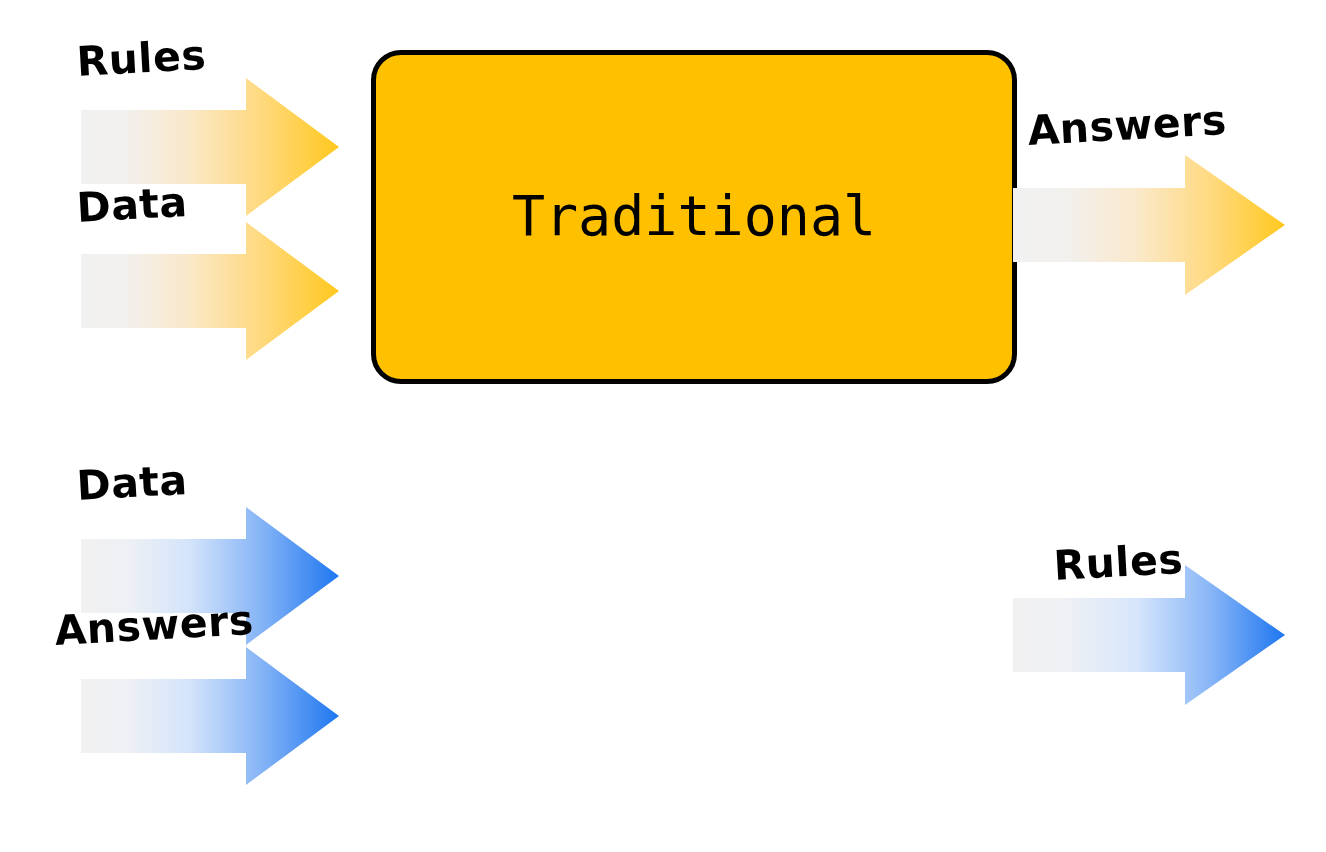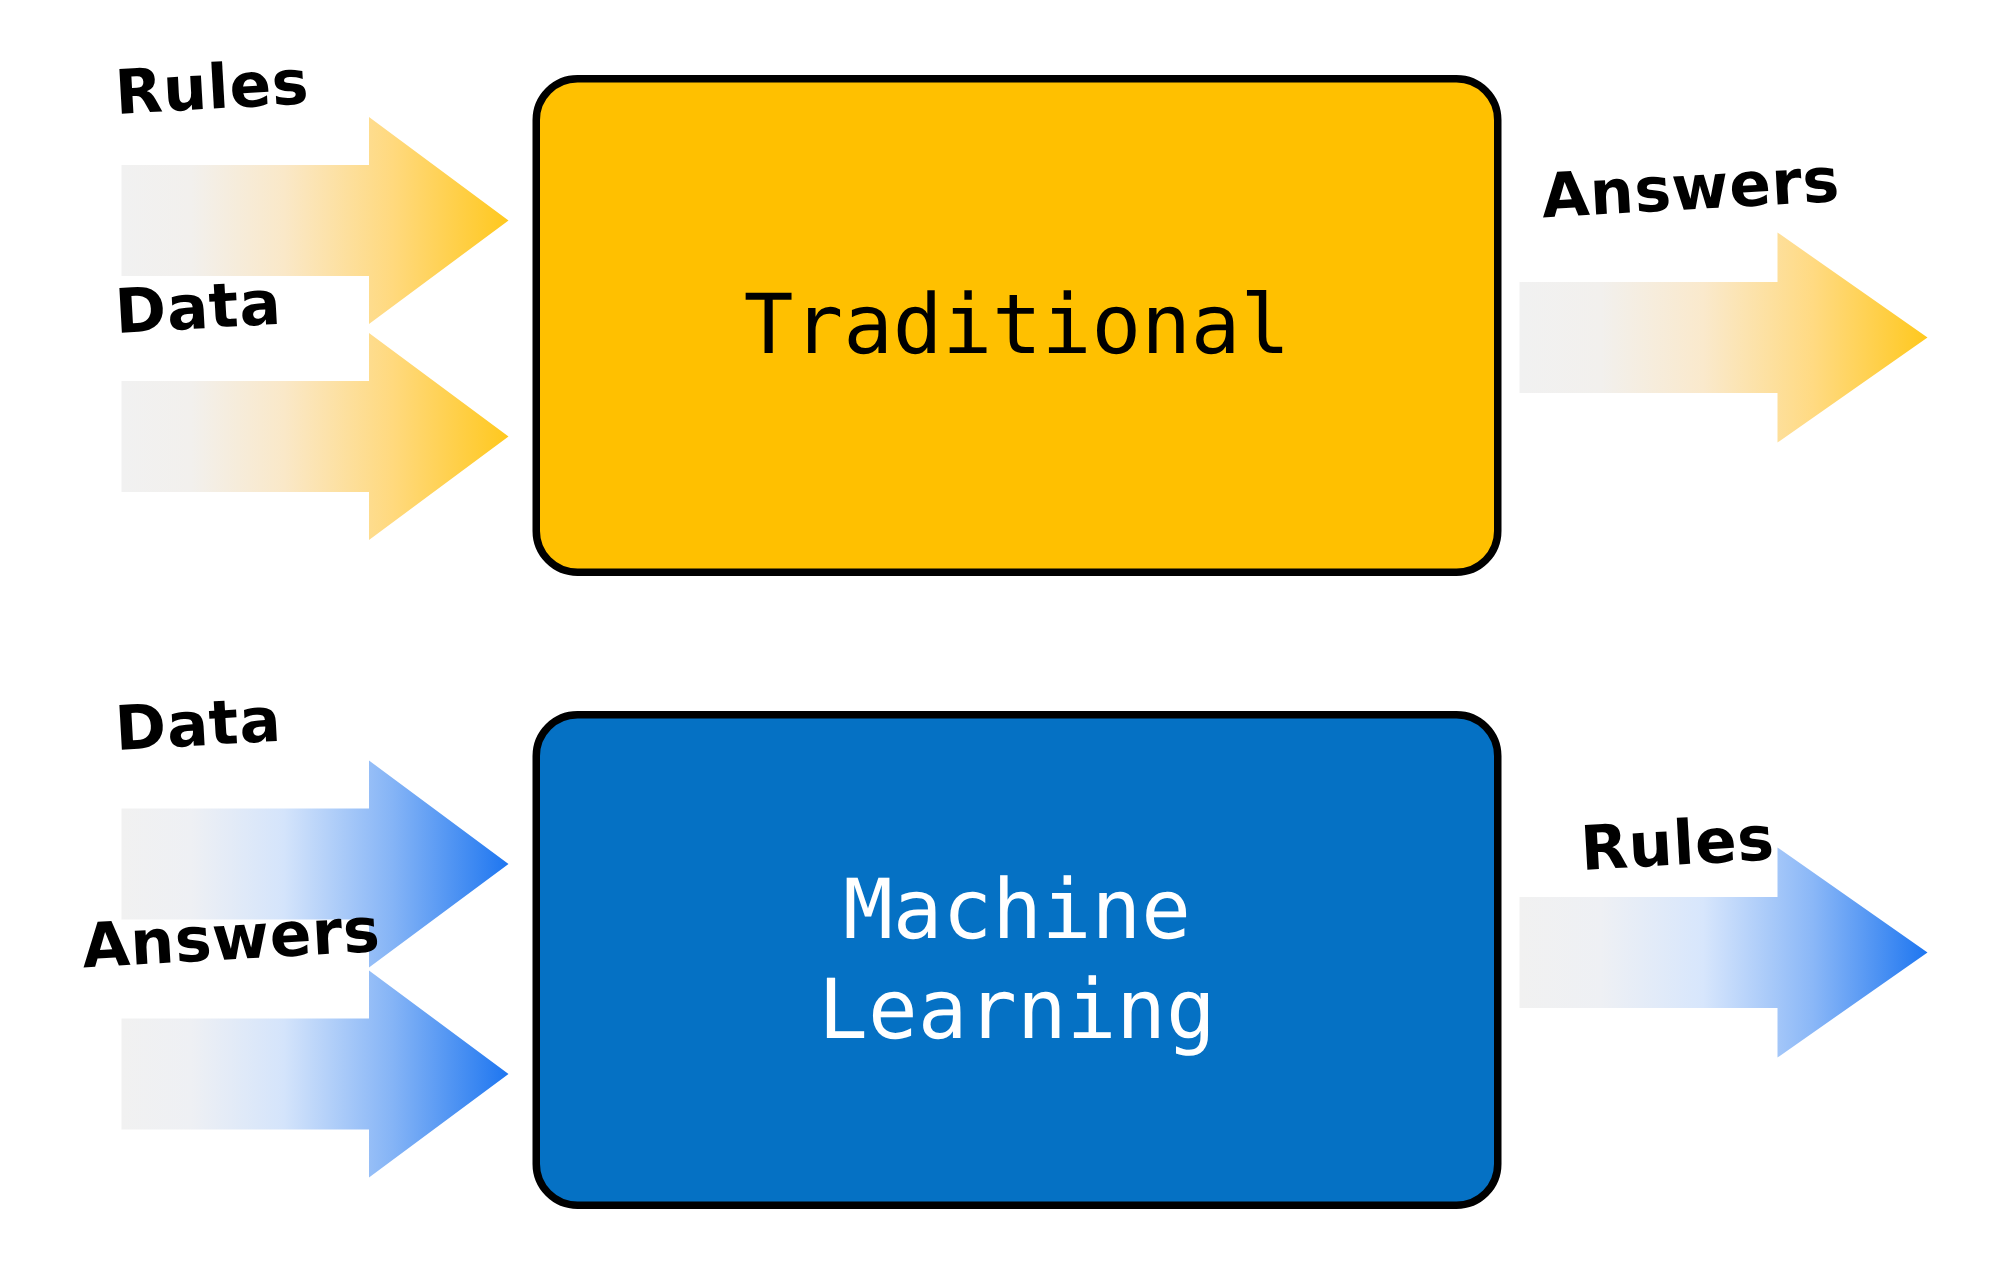--- a/index.html
+++ b/index.html
@@ -33,21 +33,21 @@
     align-items: center;
     justify-content: center;
     text-align: center;
     font-family: "DejaVu Sans Mono", "Liberation Mono", monospace;
     font-size: 55px;
     line-height: 1.22;
     letter-spacing: 0px;
     white-space: pre;
   }
   #box-traditional {
-    left: 355px;
+    left: 371px;
     top: 50px;
     width: 646px;
     height: 334px;
     background: #FFC000;
     color: #000000;
   }
   #box-ml {
     left: 355px;
     top: 474px;
     width: 646px;
@@ -159,24 +159,20 @@
           <stop offset="42%" stop-color="#d4e4fb"></stop>
           <stop offset="70%" stop-color="#85b4f6"></stop>
           <stop offset="100%" stop-color="#1E76F0"></stop>
         </linearGradient>
       </defs>
       <path d="M0,32 L165,32 L165,0 L258,69 L165,138 L165,106 L0,106 Z" fill="url(#gradB2)"></path>
     </svg>
   </div>
   <div class="arrow-label" style="left:56px; top:607px;">Answers</div>
 
-  <div class="process-box" id="box-ml">
-    <span class="box-line">Machine</span>
-    <span class="box-line">Learning</span>
-  </div>
 
   <div class="arrow" style="left:1013px; top:565px; width:272px; height:140px;">
     <svg width="272" height="140" viewBox="0 0 272 140" xmlns="http://www.w3.org/2000/svg">
       <defs>
         <linearGradient id="gradB3" x1="0" y1="0" x2="1" y2="0">
           <stop offset="0%" stop-color="#f1f1f1"></stop>
           <stop offset="20%" stop-color="#eef0f4"></stop>
           <stop offset="45%" stop-color="#d7e6fc"></stop>
           <stop offset="72%" stop-color="#8ab7f7"></stop>
           <stop offset="100%" stop-color="#1E76F0"></stop>

